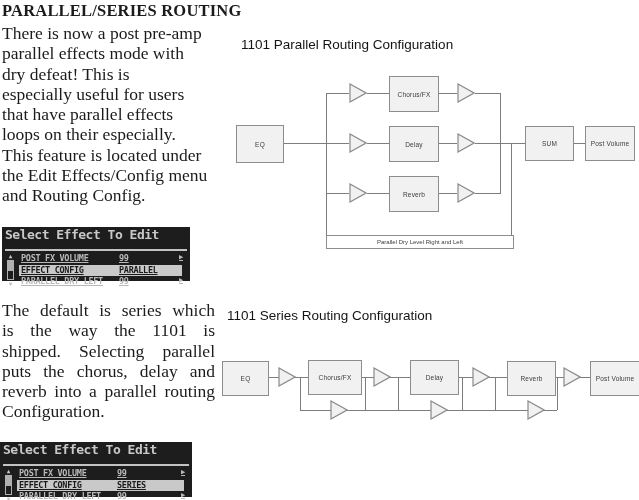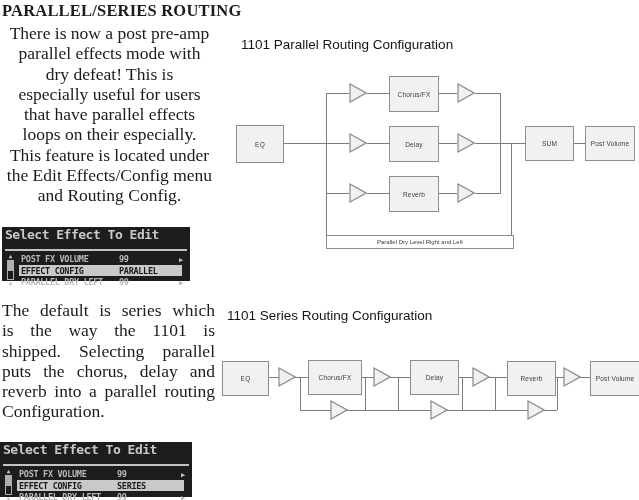--- a/index.html
+++ b/index.html
@@ -31,34 +31,34 @@
   .lcd{position:absolute;background:#1d1d1d;color:#b9b9b9;
        font-family:"DejaVu Sans Mono",monospace;padding:1px 3px;box-sizing:border-box;}
   .lcd-title{font-size:13px;font-weight:bold;line-height:13px;letter-spacing:-.5px;
              border-bottom:2px solid #c3c3c3;padding-bottom:8px;white-space:nowrap;color:#c8c8c8;}
   .lcd-body{display:flex;gap:3px;padding-top:2px;height:34px;}
   .lcd-scroll{width:11px;display:flex;flex-direction:column;align-items:center;}
   .sb-arrow{font-size:6px;line-height:6px;color:#c3c3c3;}
   .sb-track{width:7px;flex:1;border:1px solid #b0b0b0;margin:1px 0;box-sizing:border-box;}
   .sb-thumb{width:100%;height:55%;background:#b0b0b0;}
   .lcd-rows{flex:1;display:flex;flex-direction:column;justify-content:space-between;}
-  .lcd-row{display:flex;align-items:flex-end;height:11px;font-size:8.5px;font-weight:bold;
-           letter-spacing:-.3px;white-space:nowrap;padding-left:2px;}
+  .lcd-row{display:flex;align-items:flex-start;height:11px;font-size:8.5px;font-weight:bold;
+           letter-spacing:-.3px;white-space:nowrap;padding-left:2px;text-decoration:underline;}
   .lcd-row .lbl{width:98px;}
   .lcd-row .arr{margin-left:auto;padding-right:4px;font-size:7px;}
   .lcd-row.hl{background:#c9c9c9;color:#191919;margin-right:5px;}
 </style>
 </head>
 <body>
 
 <div class="page">
 
   <div class="page-title">PARALLEL/SERIES ROUTING</div>
 
-  <div class="textblock" style="top:23px;text-align:center;">
+  <div class="textblock" style="top:23px;">
     <div>There is now a post pre-amp</div>
     <div>parallel effects mode with</div>
     <div>dry defeat! This is</div>
     <div>especially useful for users</div>
     <div>that have parallel effects</div>
     <div>loops on their especially.</div>
     <div>This feature is located under</div>
     <div>the Edit Effects/Config menu</div>
     <div>and Routing Config.</div>
   </div>

